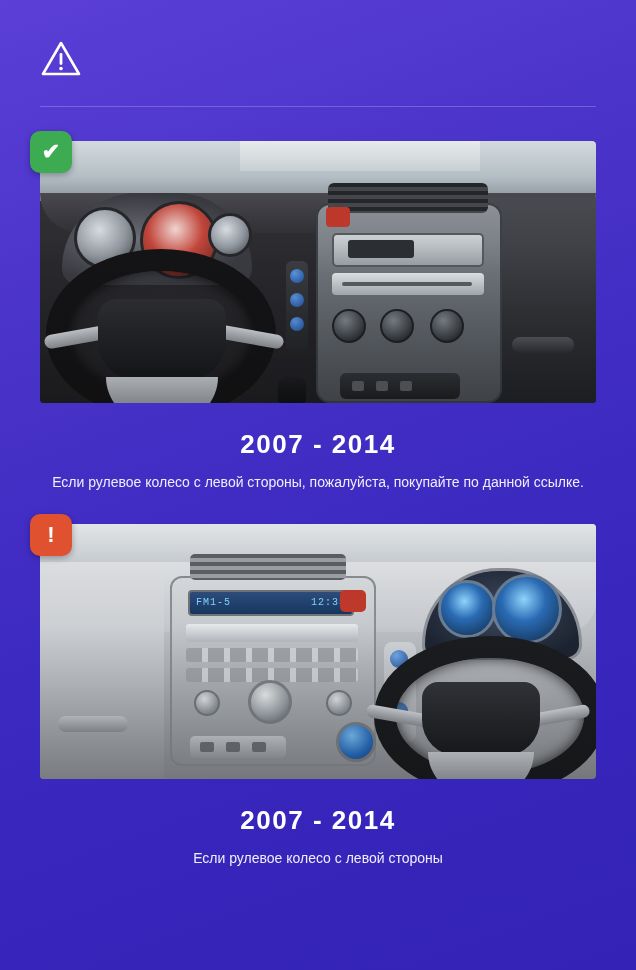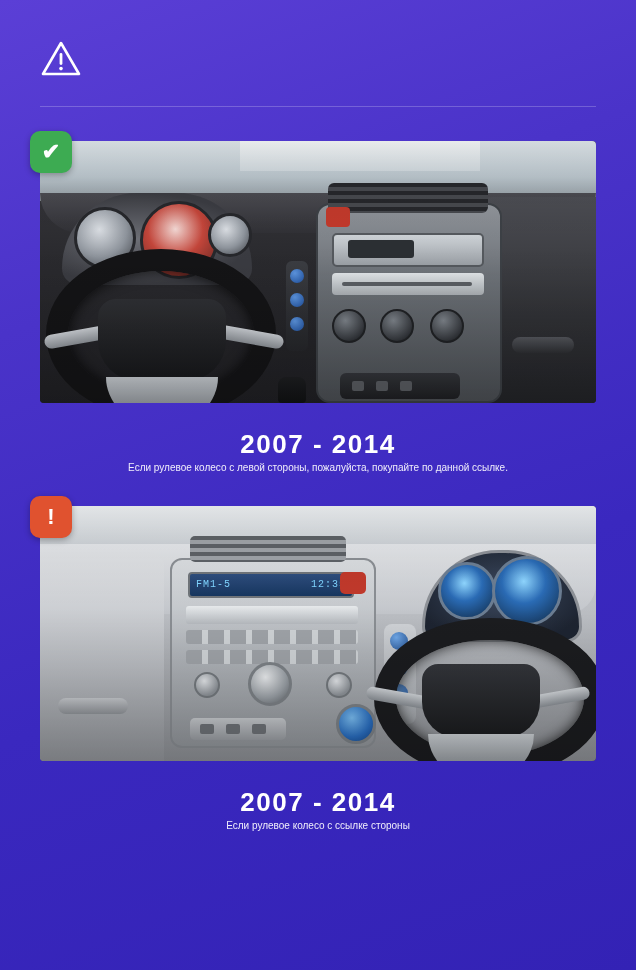--- a/index.html
+++ b/index.html
@@ -83,22 +83,23 @@
 
   .caption-year {
     text-align: center;
     font-size: 26px;
     font-weight: bold;
     letter-spacing: 1.5px;
     margin-top: 26px;
   }
   .caption-text {
     text-align: center;
-    font-size: 10px;
+    font-size: 14px;
     line-height: 1.55;
+    margin-top: 12px;
     color: #f0eefb;
     padding: 0 12px;
   }
 
   
   .scene { position: absolute; inset: 0; }
 
   
   .lhd { background: linear-gradient(180deg,#3a3a3f 0%, #2a2a2e 45%, #202024 100%); }
   .lhd .windshield {
@@ -462,16 +463,16 @@
         <div class="wheel"></div>
         <div class="wheel-spoke-l"></div>
         <div class="wheel-spoke-r"></div>
         <div class="wheel-hub"></div>
         <div class="wheel-bottom"></div>
         <div class="scene-shade"></div>
       </div>
     </div>
 
     <div class="caption-year">2007 - 2014</div>
-    <div class="caption-text">Если рулевое колесо с ссылке стороны</div>
+    <div class="caption-text">Если рулевое колесо с левой стороны</div>
   </div>
 
 </div>
 
 </body></html>

